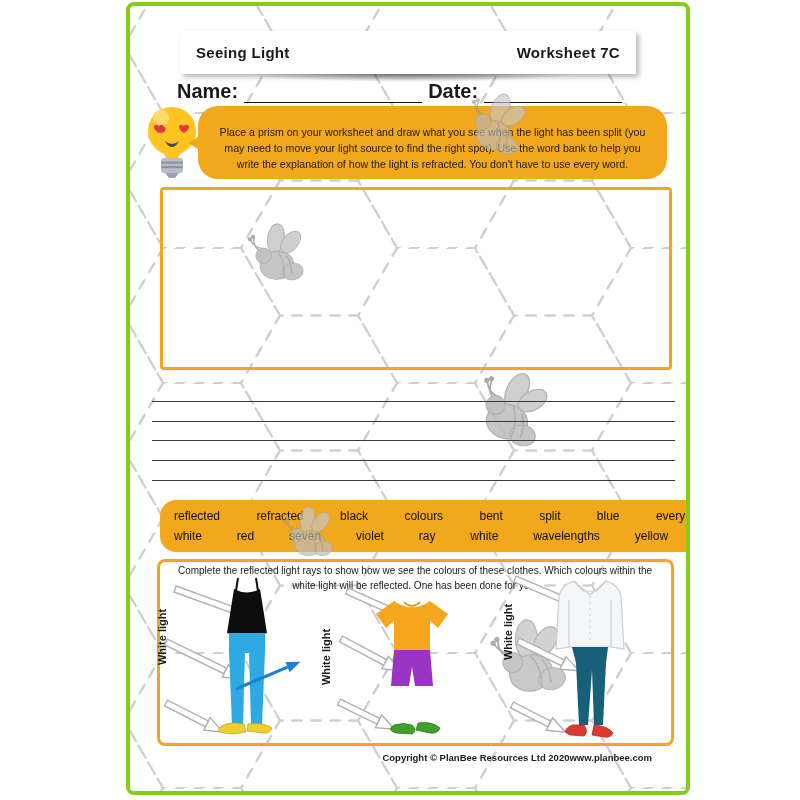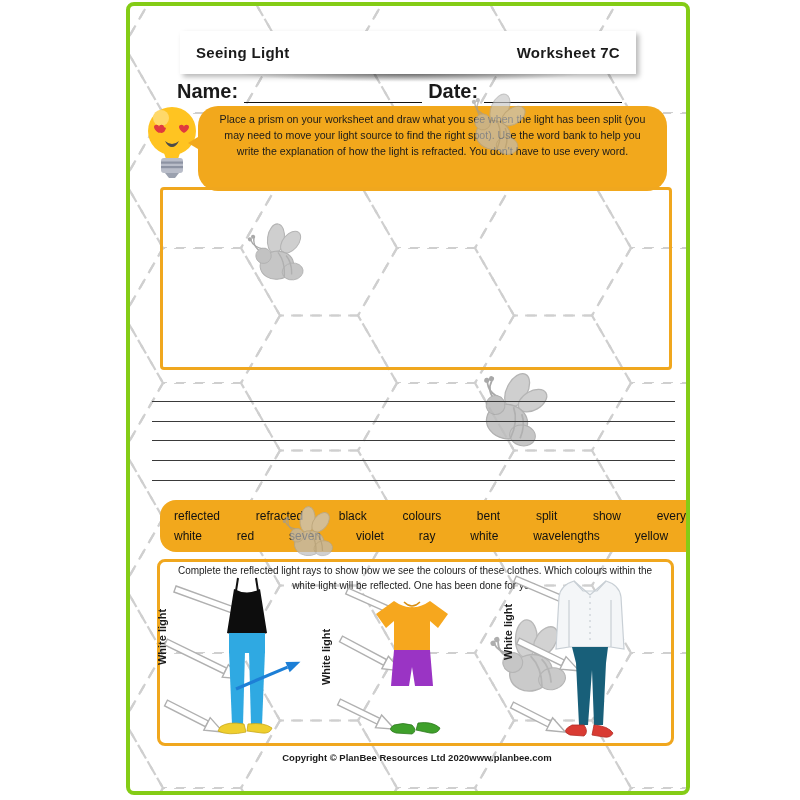--- a/index.html
+++ b/index.html
@@ -14,22 +14,22 @@
              box-shadow:3px 3px 5px rgba(0,0,0,.28);display:flex;align-items:center;
              justify-content:space-between;padding:0 16px;box-sizing:border-box;z-index:2;}
   .headerbar .t{font-weight:bold;font-size:15px;letter-spacing:.3px;}
   .swoosh{left:50px;top:67px;width:460px;height:13px;z-index:1;
           background:radial-gradient(ellipse 52% 95% at 50% 0%,rgba(40,40,40,.55),rgba(0,0,0,0) 72%);}
   .namerow{left:47px;top:74px;width:478px;display:flex;align-items:flex-end;z-index:2;font-weight:bold;font-size:20px;}
   .fillline{border-bottom:1.6px solid #111;height:15px;margin:0 6px;}
   .nline{width:178px;}
   .dline{width:138px;}
   
-  .bubble{left:68px;top:100px;width:469px;height:85px;background:#F2A81C;border-radius:20px;
-          z-index:2;display:flex;align-items:flex-start;justify-content:center;box-sizing:border-box;padding:6px 16px;}
+  .bubble{left:68px;top:100px;width:469px;height:73px;background:#F2A81C;border-radius:20px;
+          z-index:2;display:flex;align-items:flex-end;justify-content:center;box-sizing:border-box;padding:6px 16px;}
   .bubble p{margin:0;font-size:10.6px;line-height:1.5;text-align:center;font-weight:500;}
   .tail{left:58px;top:128px;width:0;height:0;border-top:9px solid transparent;border-bottom:9px solid transparent;
         border-right:15px solid #F2A81C;z-index:2;}
   .bulb{left:14px;top:99px;z-index:2;}
   
   .prismbox{left:30px;top:181px;width:512px;height:183px;border:3.5px solid #F0A71E;border-radius:4px;
             box-sizing:border-box;z-index:2;background:transparent;}
   .prismcircle{left:102px;top:221px;width:90px;height:90px;border-radius:50%;background:rgba(213,213,213,.9);
                z-index:2;display:flex;align-items:flex-end;justify-content:center;padding-bottom:18px;box-sizing:border-box;}
   .prismcircle span{color:#8f8f8f;font-size:13px;}
@@ -40,21 +40,21 @@
             display:flex;flex-direction:column;justify-content:space-evenly;padding:3px 14px;box-sizing:border-box;}
   .wbrow{display:flex;justify-content:space-between;align-items:center;}
   .wbrow span{font-size:12px;color:#111;}
   
   .actbox{left:27px;top:553px;width:517px;height:187px;border:3.5px solid #F0A71E;border-radius:8px;
           box-sizing:border-box;z-index:2;background:transparent;}
   .actinstr{left:38px;top:558px;width:494px;text-align:center;font-size:10px;line-height:1.45;z-index:3;}
   .raylabel{width:72px;text-align:center;font-size:11px;font-weight:600;transform:rotate(-90deg);z-index:3;}
   .ray rect,.ray polygon{fill:#fff;stroke:#b0b0b0;stroke-width:1.4;}
   .bee{position:absolute;}
-  .footrow{left:52px;top:746px;width:470px;display:flex;justify-content:center;z-index:2;
+  .footrow{left:52px;top:746px;width:470px;display:flex;justify-content:flex-end;z-index:2;
            font-size:9.5px;font-weight:bold;}
 </style>
 </head>
 <body>
 
 <svg width="0" height="0" style="position:absolute" aria-hidden="true">
   <defs>
     <symbol id="bee" viewBox="0 0 100 100">
       <path d="M30,42 q-13,-9 -9,-22" fill="none" stroke="#9a9a9a" stroke-width="2"></path>
       <circle cx="20" cy="18" r="3" fill="#9a9a9a"></circle>
@@ -128,21 +128,21 @@
   <div class="abs wline" style="top:474px"></div>
 
   <div class="abs wordbank">
     <div class="wbrow">
       <span>reflected</span>
       <span>refracted</span>
       <span>black</span>
       <span>colours</span>
       <span>bent</span>
       <span>split</span>
-      <span>show</span>
+      <span>blue</span>
       <span>every</span>
       <span>right</span>
     </div>
     <div class="wbrow">
       <span>white</span>
       <span>red</span>
       <span>seven</span>
       <span>violet</span>
       <span>ray</span>
       <span>white</span>

